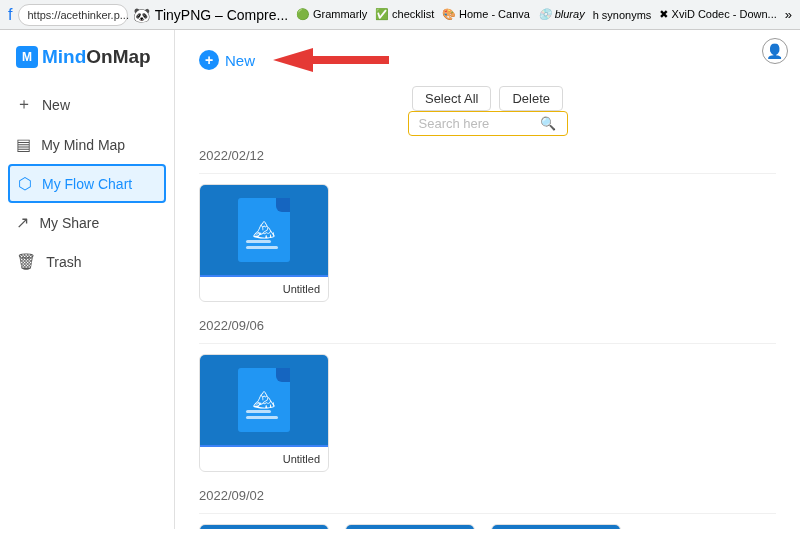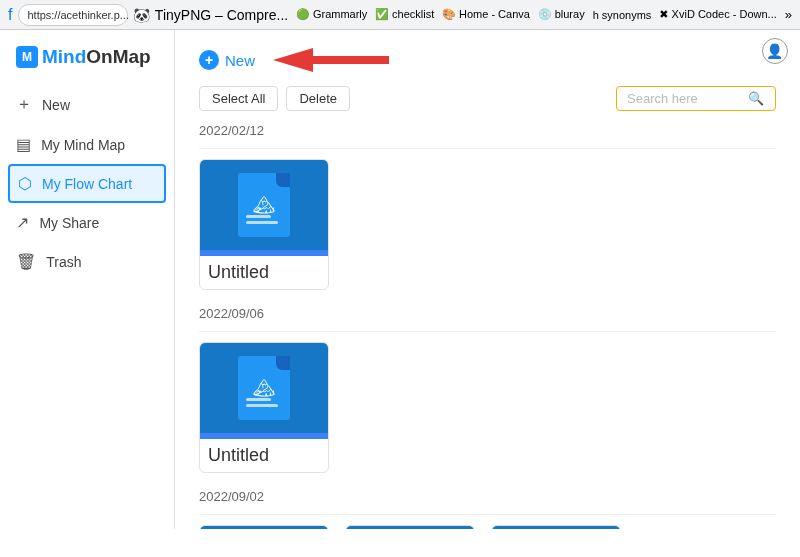--- a/index.html
+++ b/index.html
@@ -137,20 +137,21 @@
     .red-arrow {
       width: 140px;
       height: 40px;
     }
 
     .toolbar {
       display: flex;
       align-items: center;
       justify-content: space-between;
       margin-bottom: 12px;
+      flex-direction: column;
     }
     .toolbar-left { display: flex; gap: 8px; }
     .btn {
       border: 1px solid #d9d9d9;
       background: #fff;
       border-radius: 4px;
       padding: 4px 12px;
       font-size: 13px;
       cursor: pointer;
       color: #333;
@@ -219,27 +220,27 @@
       top: 0;
       right: 0;
       width: 14px;
       height: 14px;
       background: #1565c0;
       border-radius: 0 0 0 6px;
     }
 
     .card-label {
       padding: 6px 8px;
-      font-size: 18px;
+      font-size: 11px;
       color: #333;
-      text-align: left;
+      text-align: right;
       white-space: nowrap;
       overflow: hidden;
       text-overflow: ellipsis;
-      border-top: 6px solid #3b82f6;
+      border-top: 2px solid #3b82f6;
     }
 
     
     .mountain-icon {
       color: #fff;
       font-size: 18px;
     }
 
     
     .doc-lines {
@@ -265,21 +266,21 @@
   <div class="browser-bar">
     <span style="font-size:16px; color:#1877f2;">f</span>
     <div class="url-bar">
       <span style="color:#333; font-size:11px;">https://acethinker.p...</span>
     </div>
     <div class="browser-icons">
       <span style="font-size:14px;">🐼 TinyPNG – Compre...</span>
       <span style="font-size:11px;">🟢 Grammarly</span>
       <span style="font-size:11px;">✅ checklist</span>
       <span style="font-size:11px;">🎨 Home - Canva</span>
-      <span style="font-size:11px;">💿 bluray</span>
+      <span style="font-size:11px;font-style:italic;">💿 bluray</span>
       <span style="font-size:11px;">h synonyms</span>
       <span style="font-size:11px;">✖ XviD Codec - Down...</span>
       <span style="font-size:13px;">»</span>
     </div>
   </div>
 
   <div class="app" style="position:relative;">
 
     <div class="sidebar">
 

